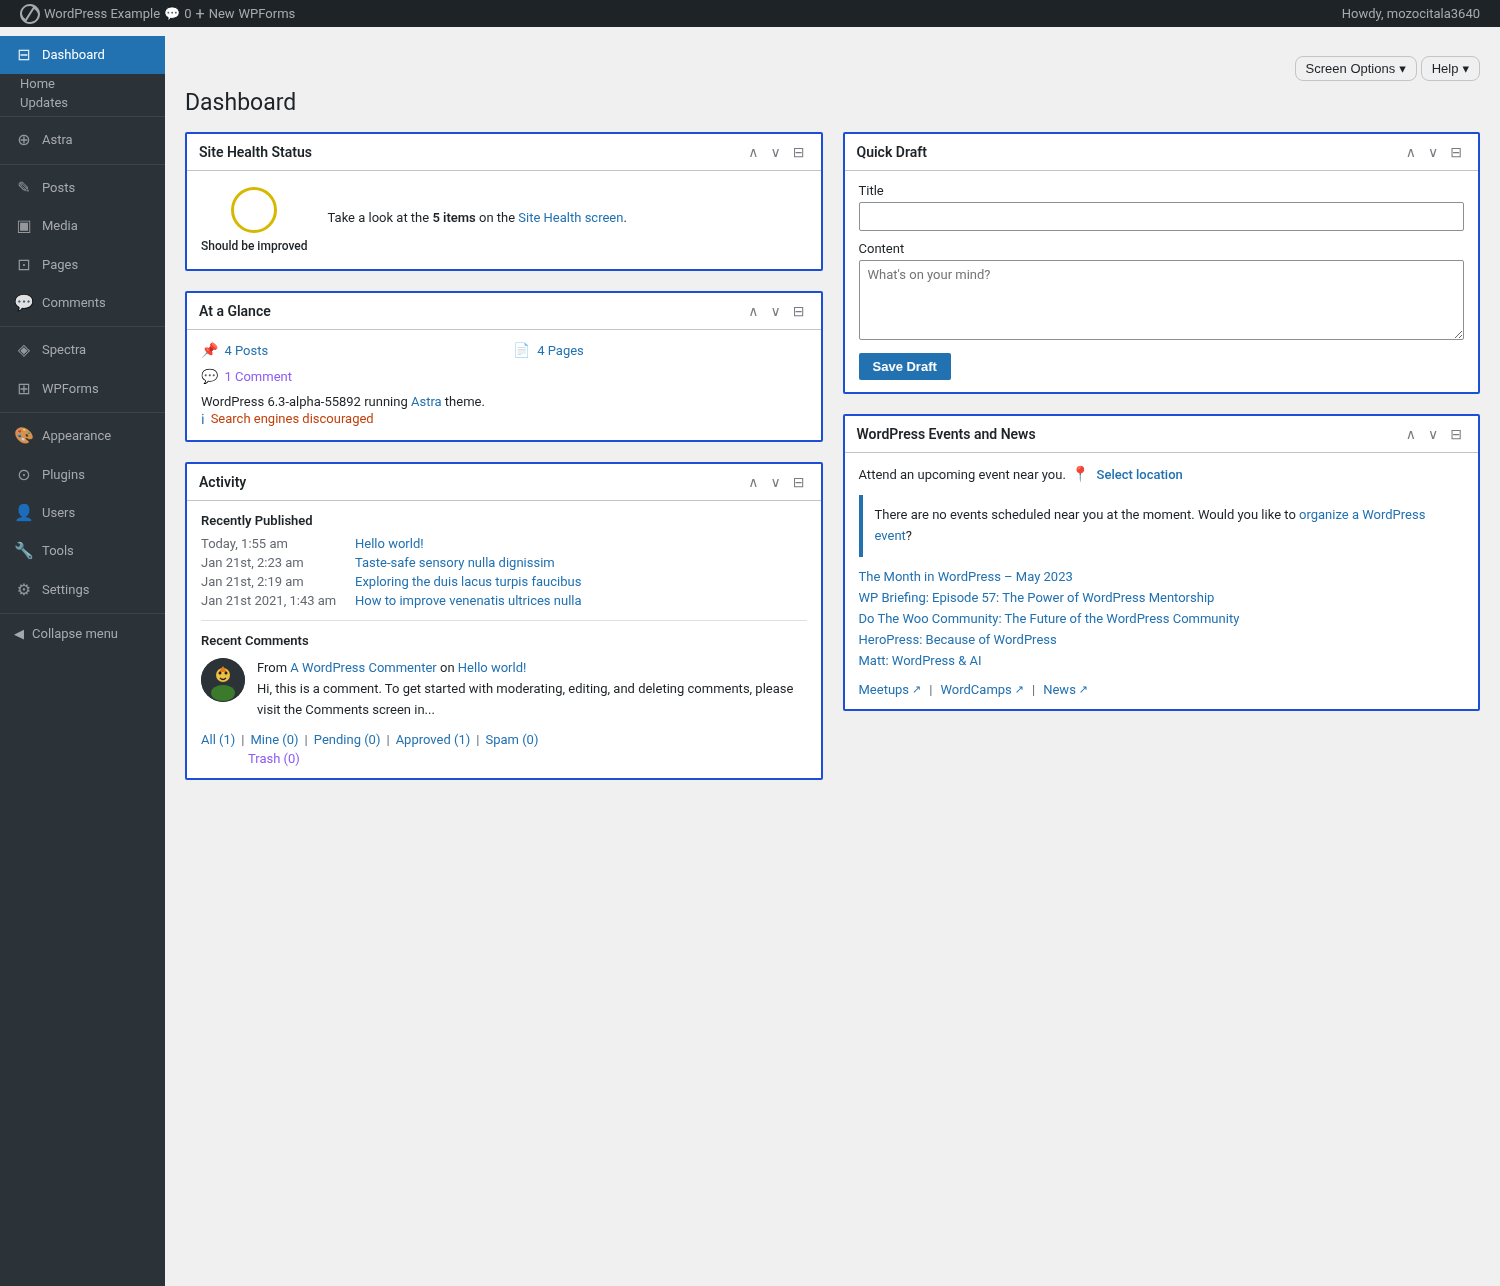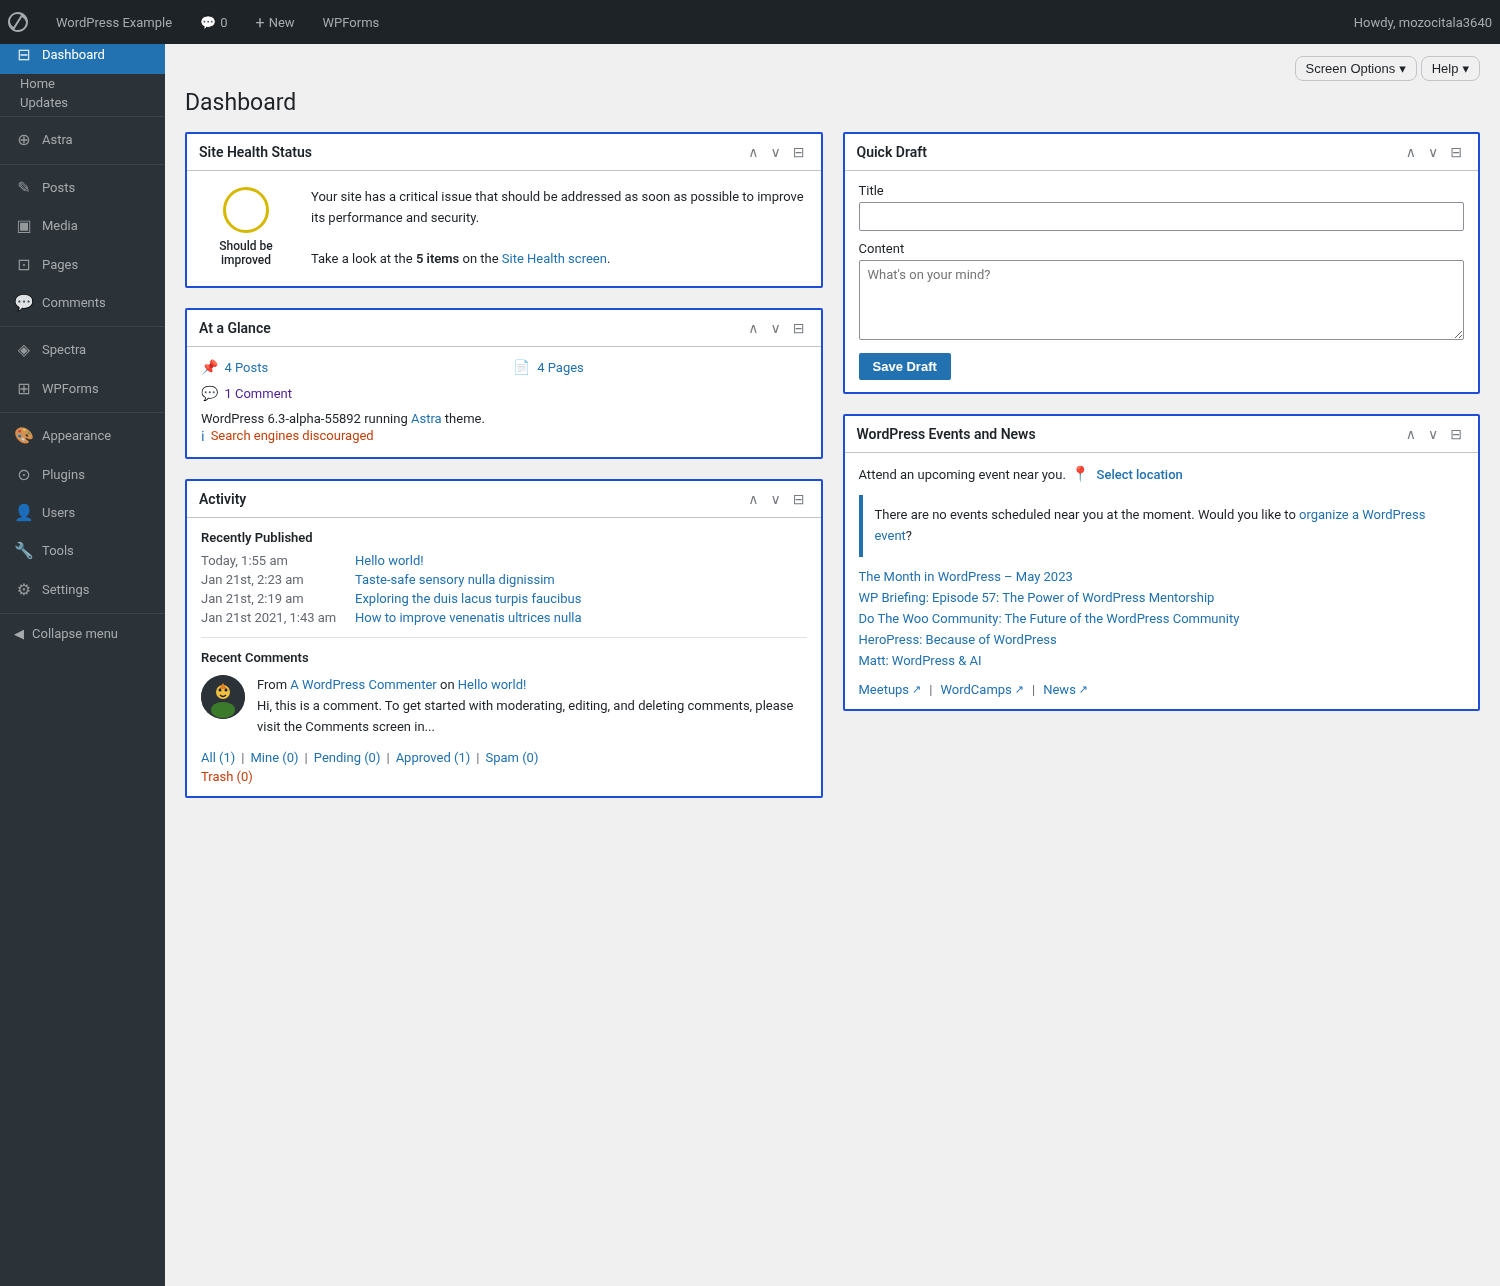--- a/index.html
+++ b/index.html
@@ -2,25 +2,25 @@
 <html><head>
   <meta charset="utf-8">
   <style>
     * { box-sizing: border-box; margin: 0; padding: 0; }
     body { font-family: -apple-system, BlinkMacSystemFont, "Segoe UI", Roboto, sans-serif; font-size: 13px; background: #f0f0f1; color: #1d2327; }
 
     
     #wpadminbar {
       background: #1d2327;
       color: #a7aaad;
-      height: 44px;
+      height: 27px;
       display: flex;
       align-items: center;
-      padding: 0 8px;
-      gap: 28px;
+      padding: 0 20px;
+      gap: 4px;
       position: fixed;
       top: 0; left: 0; right: 0;
       z-index: 9999;
     }
     .adminbar-logo { color: #a7aaad; display: flex; align-items: center; }
     .adminbar-logo svg { fill: #a7aaad; width: 20px; height: 20px; }
     .adminbar-site { display: flex; align-items: center; gap: 6px; color: #a7aaad; font-size: 13px; }
     .adminbar-comments { display: flex; align-items: center; gap: 4px; color: #a7aaad; font-size: 13px; }
     .adminbar-new { display: flex; align-items: center; gap: 4px; color: #a7aaad; font-size: 13px; cursor: pointer; }
     .adminbar-new .plus { font-size: 16px; }
@@ -122,21 +122,21 @@
     .health-text { font-size: 13px; line-height: 1.6; color: #1d2327; }
     .health-text a { color: #2271b1; text-decoration: none; }
     .health-text strong { font-weight: 600; }
 
     
     .glance-items { display: grid; grid-template-columns: 1fr 1fr; gap: 4px 20px; margin-bottom: 10px; }
     .glance-item { display: flex; align-items: center; gap: 6px; font-size: 13px; }
     .glance-item a { color: #2271b1; text-decoration: none; text-align: right; }
     .glance-icon { color: #787c82; font-size: 14px; }
     .glance-comment { display: flex; align-items: center; gap: 6px; font-size: 13px; margin-bottom: 10px; }
-    .glance-comment a { color: #4c1d95; text-decoration: none; }
+    .glance-comment a { color: #8b5cf6; text-decoration: none; }
     .glance-wp-info { font-size: 13px; color: #1d2327; }
     .glance-wp-info a { color: #2271b1; text-decoration: none; }
     .glance-search-discouraged { display: flex; align-items: center; gap: 6px; font-size: 13px; }
     .glance-search-discouraged a { color: #c2410c; text-decoration: none; }
     .info-icon { color: #2271b1; font-size: 14px; }
 
     
     .activity-section-title { font-size: 13px; font-weight: 600; color: #1d2327; margin-bottom: 8px; }
     .activity-item { display: flex; gap: 14px; margin-bottom: 4px; font-size: 13px; }
     .activity-date { color: #646970; min-width: 140px; }
@@ -315,21 +315,20 @@
               <button class="metabox-ctrl">∨</button>
               <button class="metabox-ctrl">⊟</button>
             </div>
           </div>
           <div class="site-health-body">
             <div class="health-icon-wrap">
               <div class="health-circle"></div>
               <div class="health-label">Should be improved</div>
             </div>
             <div class="health-text">
-              <p>Your site has a critical issue that should be addressed as soon as possible to improve its performance and security.</p>
               <br>
               <p>
                 <span>Take a look at the </span><strong>5 items</strong><span> on the </span><a href="#">Site Health screen</a><span>.</span>
               </p>
             </div>
           </div>
         </div>
 
         <div class="metabox">
           <div class="metabox-header">
@@ -422,21 +421,21 @@
               <span class="comment-filter-sep">|</span>
               <a href="#">Mine (0)</a>
               <span class="comment-filter-sep">|</span>
               <a href="#">Pending (0)</a>
               <span class="comment-filter-sep">|</span>
               <a href="#">Approved (1)</a>
               <span class="comment-filter-sep">|</span>
               <a href="#">Spam (0)</a>
             </div>
             <div style="margin-top:4px;">
-              <a href="#" style="color:#c2410c;text-decoration:none;font-size:13px;">Trash (0)</a>
+              <a href="#" style="color:#8b5cf6;text-decoration:none;font-size:13px;margin-left:47px;">Trash (0)</a>
             </div>
           </div>
         </div>
 
       </div>
 
       <div class="right-col">
 
         <div class="metabox">
           <div class="metabox-header">

